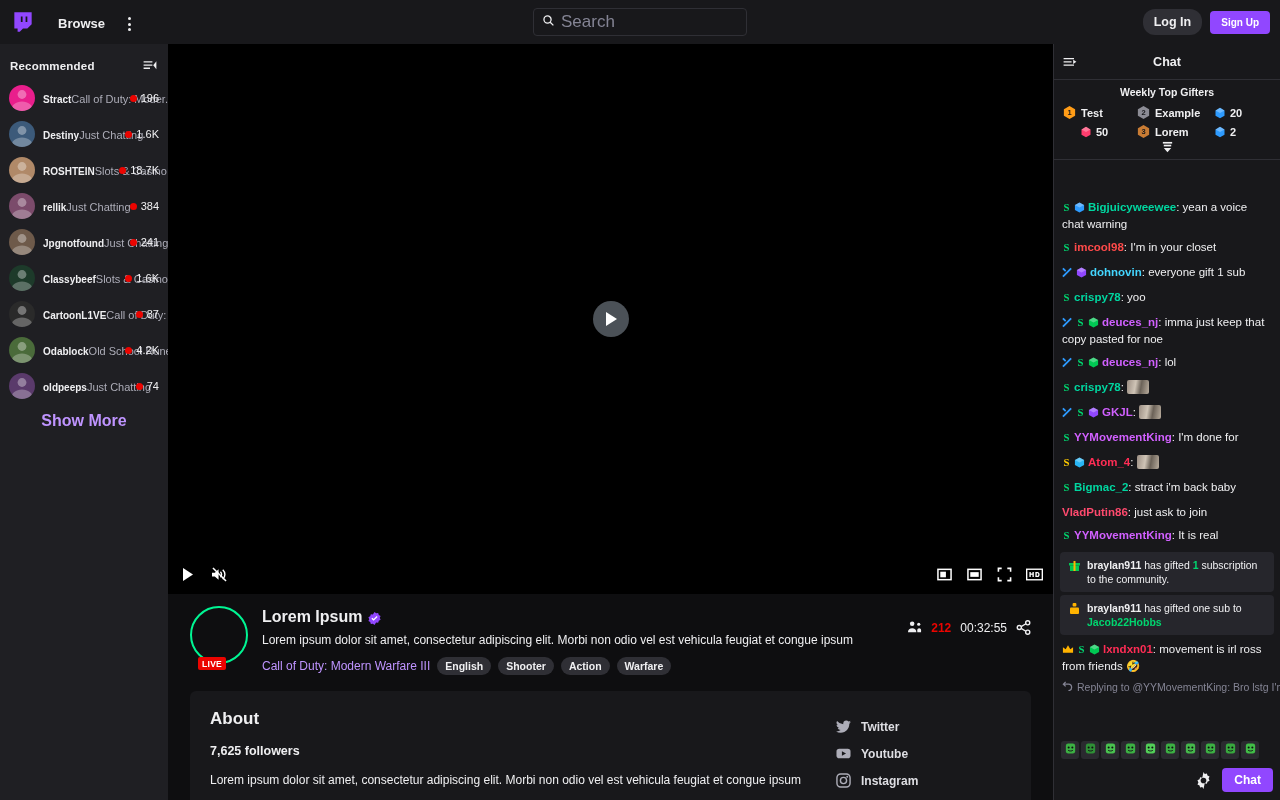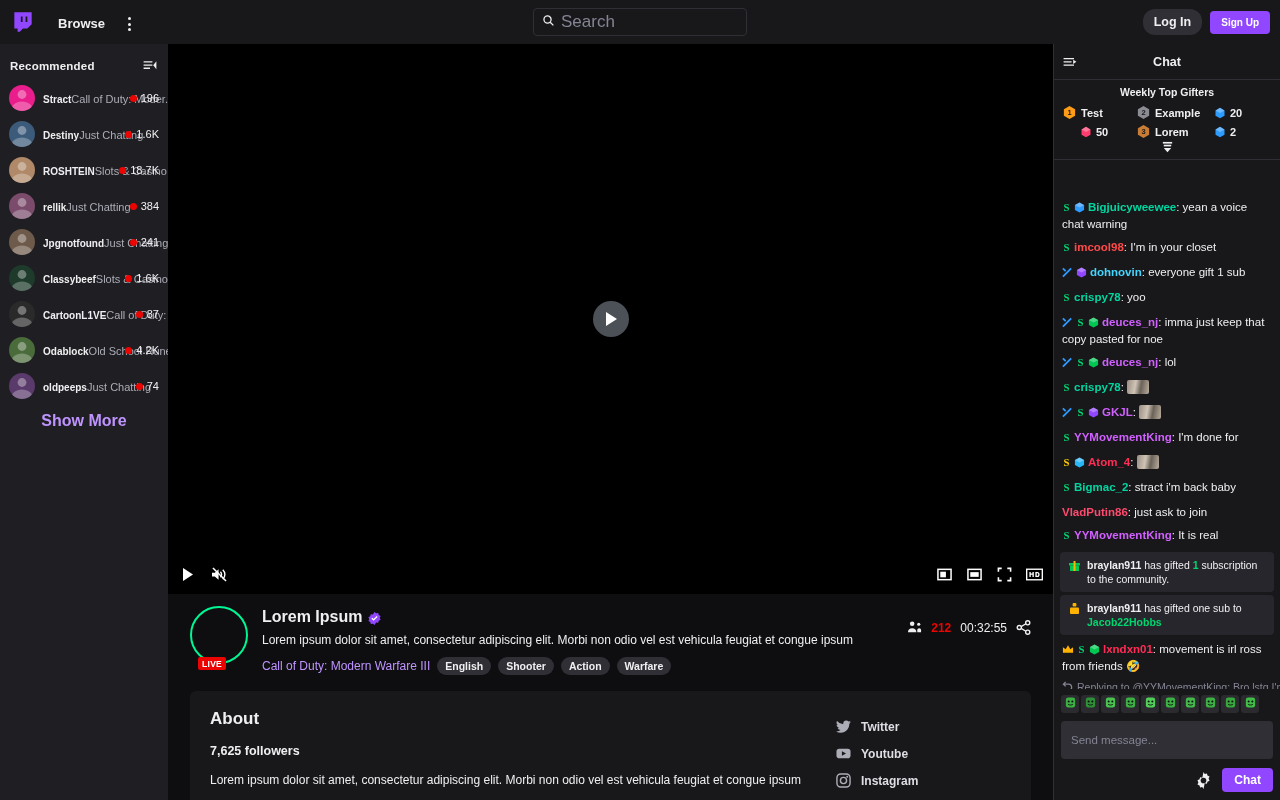--- a/index.html
+++ b/index.html
@@ -778,23 +778,20 @@
         </span>
         <span class="emote-btn">
           <span><svg width="13" height="13" viewBox="0 0 14 14">
               <rect x="2" y="1.5" width="10" height="11" rx="2.5" fill="#41bd47"></rect>
               <circle cx="5" cy="6" r="1.1" fill="#0e0e10"></circle>
               <circle cx="9" cy="6" r="1.1" fill="#0e0e10"></circle>
               <path d="M4.5 9c.8.9 4.2.9 5 0" stroke="#0e0e10" stroke-width="1" fill="none"></path>
             </svg></span>
         </span>
       </div>
-    <div id="chat-input-box">
-      <input id="chat-input" placeholder="Send message..." style="">
-    </div>
     <div id="chat-actions">
       <span id="chat-gear">
         <svg width="17" height="17" viewBox="0 0 18 18">
             <path fill="#efeff1" d="M9 0l1.3 2 2.3-.5.6 2.3 2.2 1-1 2.2 1 2.2-2.2 1-.6 2.3-2.3-.5L9 18l-1.3-2-2.3.5-.6-2.3-2.2-1 1-2.2-1-2.2 2.2-1 .6-2.3 2.3.5L9 0z"></path>
             <circle cx="9" cy="9" r="3" fill="#18181b"></circle>
           </svg>
       </span>
       <button id="chat-send">Chat</button>
     </div>
   </div>

